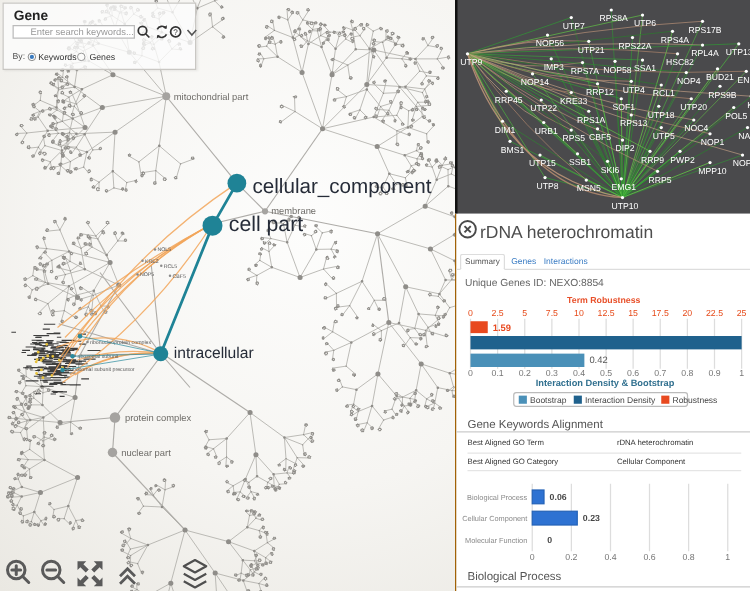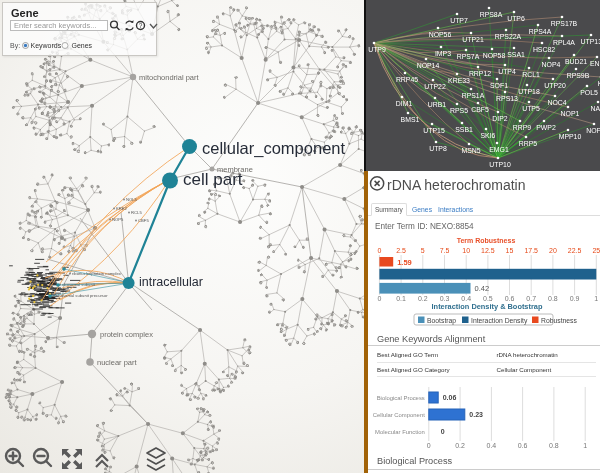--- a/index.html
+++ b/index.html
@@ -2,24 +2,24 @@
 <html><head><meta charset="utf-8"><style>
 * { margin:0; padding:0; box-sizing:border-box; }
 body { font-family:"Liberation Sans",sans-serif; width:600px; height:473px; overflow:hidden; }
 #app { position:relative; width:600px; height:473px; background:#fff; }
 #left { position:absolute; left:0; top:0; width:364px; height:473px;
   background:radial-gradient(circle at 68% 38%, #fdfdfc 0%, #f6f5f2 55%, #eae8e2 100%); }
 #search { position:absolute; left:2px; top:2px; width:155px; height:54px;
   background:rgba(253,253,252,0.78); border:1px solid #c9c7c3; box-shadow:1px 1px 2px rgba(0,0,0,0.08); }
 #search .title { position:absolute; left:8px; top:4px; font-size:11px; font-weight:bold; color:#222; }
 #search input { position:absolute; left:7px; top:17px; width:98px; height:11px; border:1px solid #bbb;
-  font-size:7.5px; color:#999; padding-left:3px; background:#fff; font-family:"Liberation Sans",sans-serif; }
+  font-size:7.5px; color:#999; padding-left:3px; background:#fff; font-family:"Liberation Sans",sans-serif;text-align:right; }
 #search .by { position:absolute; left:7px; top:38.5px; font-size:7px; color:#555; }
 #dark { position:absolute; left:364px; top:0; width:236px; height:171px; background:#4a4a4c; border-left:2px solid #111; }
-#detail { position:absolute; left:364px; top:171px; width:236px; height:302px; background:#fff; border-left:4px solid #a16207; }
+#detail { position:absolute; left:364px; top:171px; width:236px; height:302px; background:#fff; border-left:1px solid #a16207; }
 .tabs { position:absolute; left:0; top:32px; width:236px; height:13px; border-bottom:1px solid #ddd; }
 .tab1 { position:absolute; left:3px; top:0; height:13px; padding:2px 3px 0; border:1px solid #ddd; border-bottom:1px solid #fff;
   background:#fff; font-size:6.5px; color:#555; border-radius:2px 2px 0 0; }
 .tab2 { position:absolute; top:3px; font-size:6.8px; color:#3a7cc4; }
 .uid { position:absolute; left:7px; top:51px; font-size:8.2px; color:#666; }
 .sechead { font-size:9.2px; color:#555; }
 .hrline { border-top:1px solid #ccc; }
 .gotable { position:absolute; left:9px; top:177px; width:219px; font-size:6.2px; color:#333; }
 .gotable .row { height:14.5px; line-height:14.5px; border-bottom:1px solid #e5e5e5; position:relative; }
 .gotable .row span { position:absolute; left:119.5px; }
@@ -364,21 +364,21 @@
       <circle cx="9.1" cy="12.4" r="6.6" fill="none" stroke="#4a4a4a" stroke-width="1.5"></circle>
       <line x1="6.6" y1="9.9" x2="11.6" y2="14.9" stroke="#4a4a4a" stroke-width="1.5"></line>
       <line x1="11.6" y1="9.9" x2="6.6" y2="14.9" stroke="#4a4a4a" stroke-width="1.5"></line>
       <text x="19" y="19" font-size="14" fill="#4e4e4e">rDNA heterochromatin</text>
     </svg>
     <div class="tabs">
       <div class="tab1">Summary</div>
       <div class="tab2" style="left:44px">Genes</div>
       <div class="tab2" style="left:70px">Interactions</div>
     </div>
-    <div class="uid">Enter Term ID: NEXO:8854</div>
+    <div class="uid">Unique Genes ID: NEXO:8854</div>
     <div style="position:absolute;left:0;top:66px;width:236px;text-align:center;font-size:7px;font-weight:bold;color:#e8502a">Term Robustness</div>
     <div style="position:absolute;left:0;top:64px">
         <svg width="236" height="92" viewBox="0 0 236 92" style="display:block">
           <line x1="11.4" y1="20" x2="11.4" y2="60" stroke="#ddd" stroke-width="1"></line>
           <text x="11.4" y="18" font-size="7" fill="#e64a19" text-anchor="middle">0</text>
           <line x1="33.1" y1="20" x2="33.1" y2="60" stroke="#ddd" stroke-width="1"></line>
           <text x="33.1" y="18" font-size="7" fill="#e64a19" text-anchor="middle">2.5</text>
           <line x1="54.8" y1="20" x2="54.8" y2="60" stroke="#ddd" stroke-width="1"></line>
           <text x="54.8" y="18" font-size="7" fill="#e64a19" text-anchor="middle">5</text>
           <line x1="76.5" y1="20" x2="76.5" y2="60" stroke="#ddd" stroke-width="1"></line>

